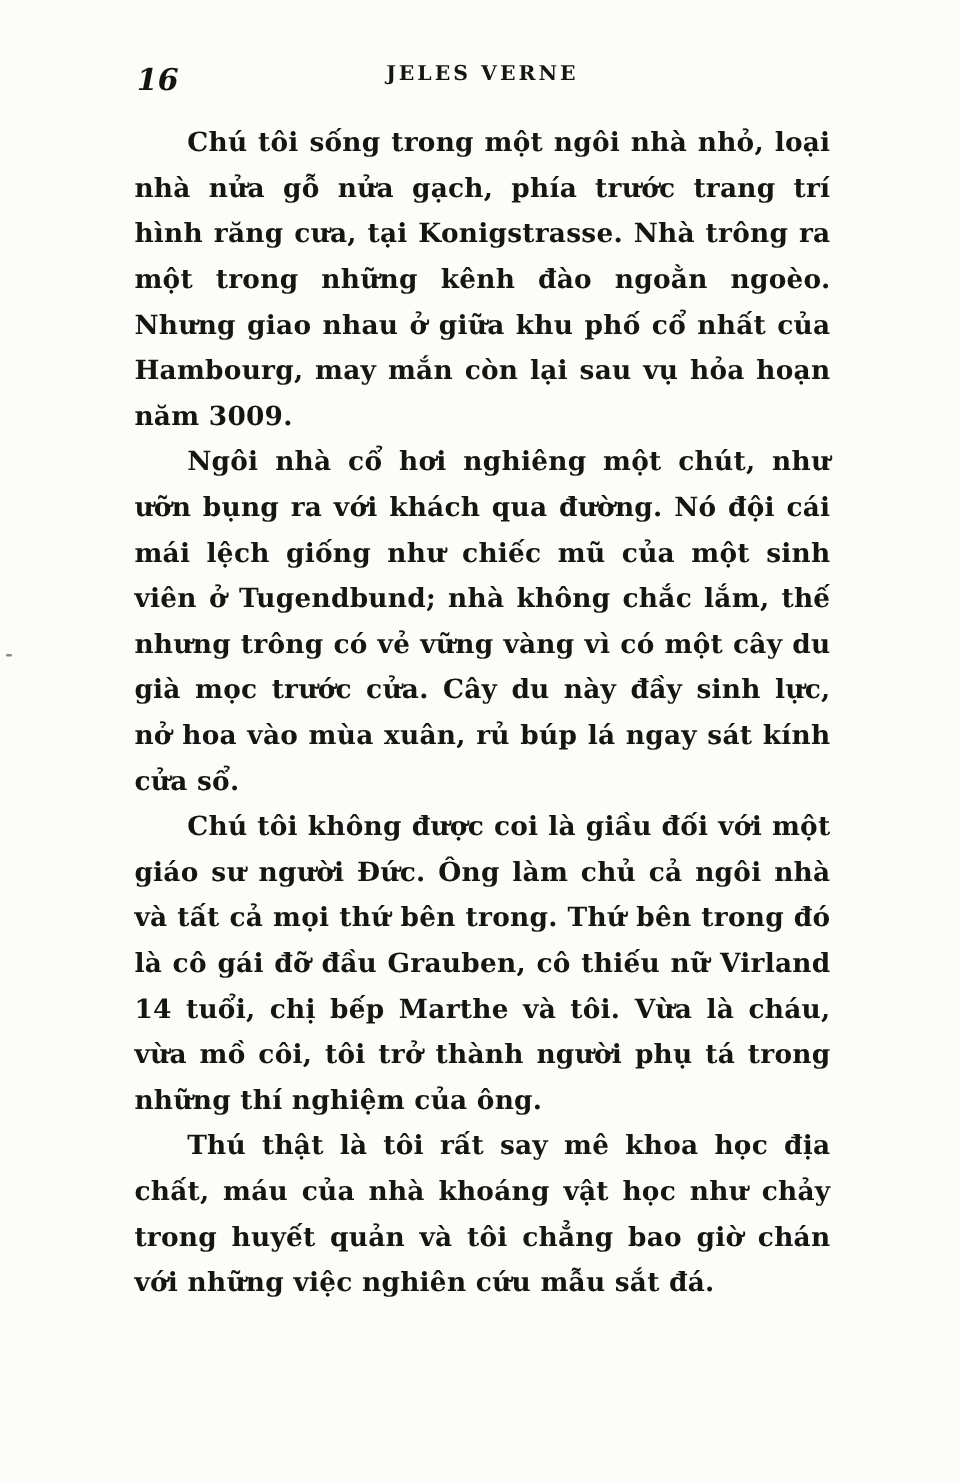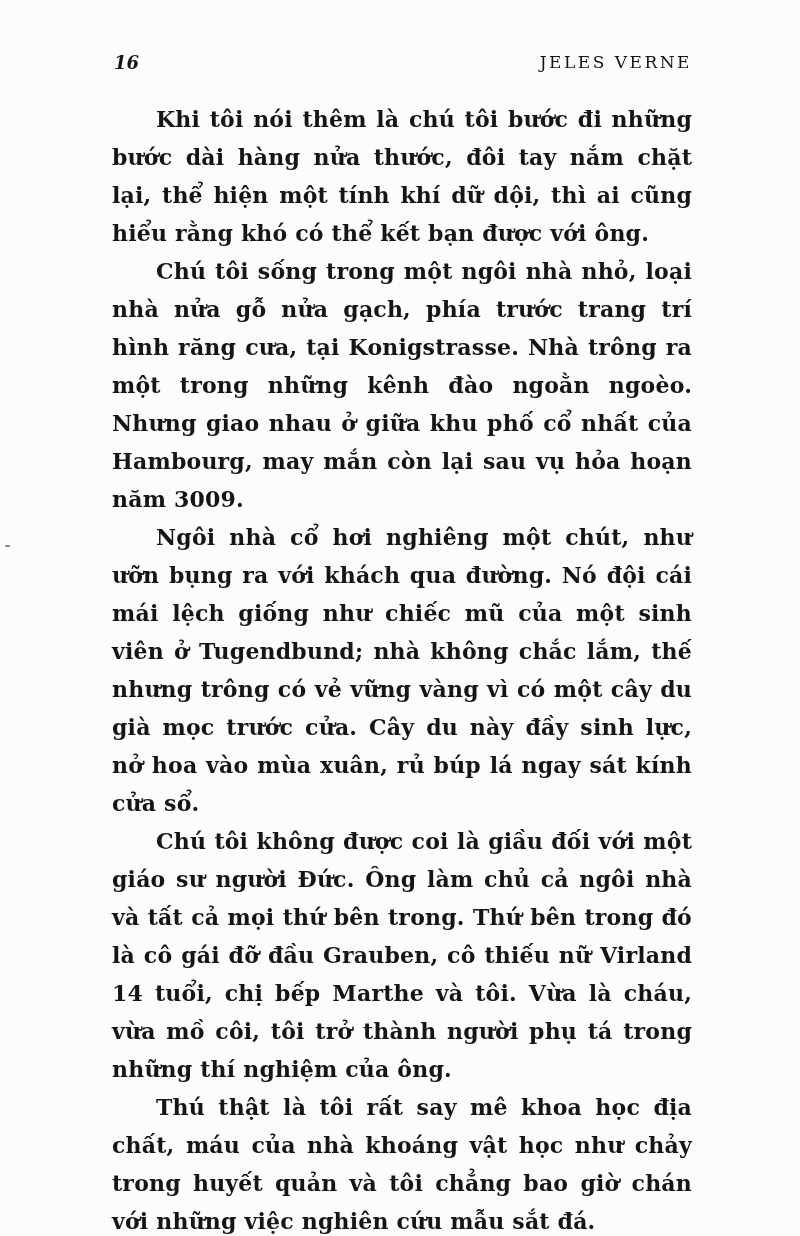--- a/index.html
+++ b/index.html
@@ -22,26 +22,26 @@
     position: relative;
     height: 26px;
     margin-bottom: 24px;
   }
   .page-num {
     position: absolute;
     left: 2px;
     top: 2px;
     font-style: italic;
     font-weight: 600;
-    font-size: 18px;
+    font-size: 25px;
   }
   .running-head {
     display: block;
-    text-align: right;
-    font-weight: 400;
+    text-align: center;
+    font-weight: 700;
     font-size: 17px;
     letter-spacing: 2.5px;
     padding-top: 2px;
   }
   .text-block {
     width: 580px;
     font-size: 22px;
     line-height: 38px;
     font-weight: 600;
     text-align: justify;
@@ -63,20 +63,19 @@
 </style>
 </head>
 <body>
 
 <div class="page">
   <div class="header">
     <span class="page-num">16</span>
     <span class="running-head">JELES VERNE</span>
   </div>
   <div class="text-block">
-    <p>Khi tôi nói thêm là chú tôi bước đi những bước dài hàng nửa thước, đôi tay nắm chặt lại, thể hiện một tính khí dữ dội, thì ai cũng hiểu rằng khó có thể kết bạn được với ông.</p>
     <p>Chú tôi sống trong một ngôi nhà nhỏ, loại nhà nửa gỗ nửa gạch, phía trước trang trí hình răng cưa, tại Konigstrasse. Nhà trông ra một trong những kênh đào ngoằn ngoèo. Nhưng giao nhau ở giữa khu phố cổ nhất của Hambourg, may mắn còn lại sau vụ hỏa hoạn năm 3009.</p>
     <p>Ngôi nhà cổ hơi nghiêng một chút, như ưỡn bụng ra với khách qua đường. Nó đội cái mái lệch giống như chiếc mũ của một sinh viên ở Tugendbund; nhà không chắc lắm, thế nhưng trông có vẻ vững vàng vì có một cây du già mọc trước cửa. Cây du này đầy sinh lực, nở hoa vào mùa xuân, rủ búp lá ngay sát kính cửa sổ.</p>
     <p>Chú tôi không được coi là giầu đối với một giáo sư người Đức. Ông làm chủ cả ngôi nhà và tất cả mọi thứ bên trong. Thứ bên trong đó là cô gái đỡ đầu Grauben, cô thiếu nữ Virland 14 tuổi, chị bếp Marthe và tôi. Vừa là cháu, vừa mồ côi, tôi trở thành người phụ tá trong những thí nghiệm của ông.</p>
     <p>Thú thật là tôi rất say mê khoa học địa chất, máu của nhà khoáng vật học như chảy trong huyết quản và tôi chẳng bao giờ chán với những việc nghiên cứu mẫu sắt đá.</p>
   </div>
   <div class="scan-mark"></div>
 </div>
 
 </body></html>

